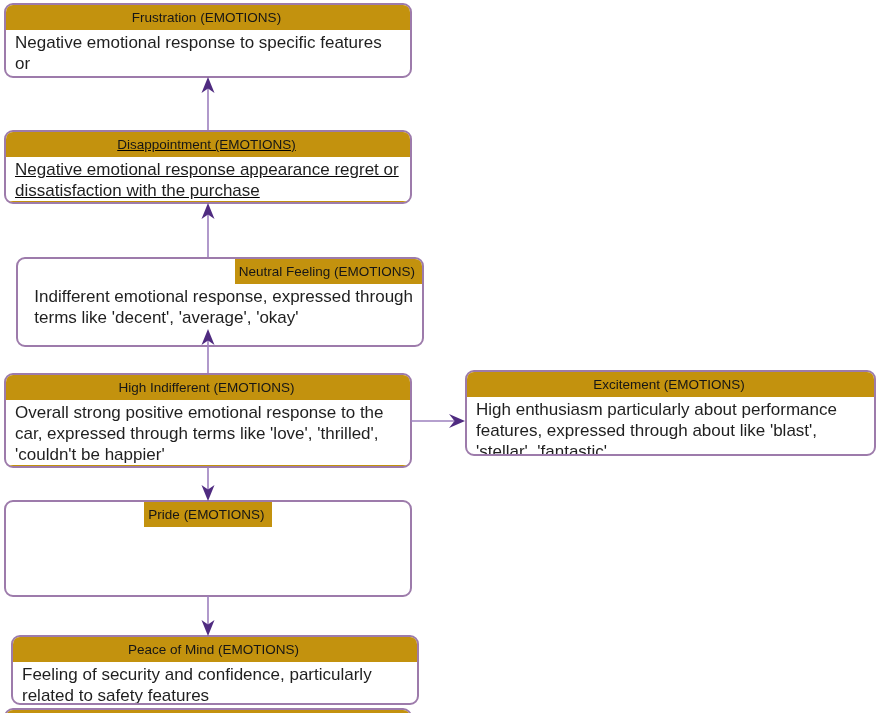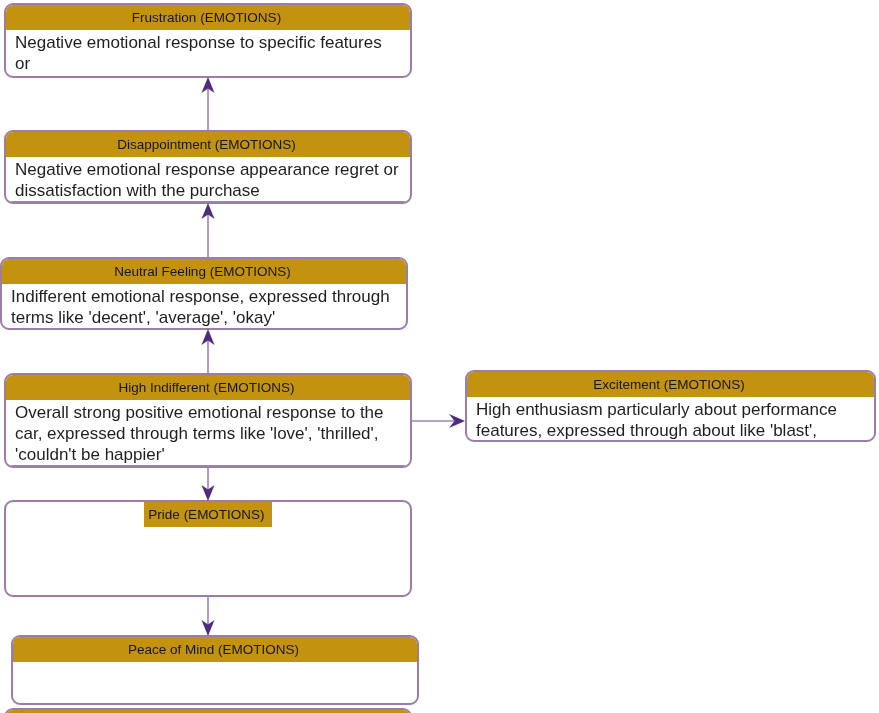--- a/index.html
+++ b/index.html
@@ -66,57 +66,59 @@
 
 <div id="canvas">
 
   <div class="node" style="left:4px; top:3px; width:408px; height:75px;">
     <div class="node-header">Frustration (EMOTIONS)</div>
     <div class="node-body">Negative emotional response to specific features or
 aspects not meeting expectations</div>
     <div class="node-footer"></div>
   </div>
 
-  <div class="node" style="left:4px; top:130px; width:408px; height:74px;">
+  <div class="node" style="left:4px; top:130px; width:408px; height:74px;text-decoration:underline;">
     <div class="node-header">Disappointment (EMOTIONS)</div>
     <div class="node-body">Negative emotional response appearance regret or
 dissatisfaction with the purchase</div>
     <div class="node-footer"></div>
   </div>
 
-  <div class="node" style="left:0; top:257px; width:408px; height:73px;">
+  <div class="node" style="left:16px; top:257px; width:408px; height:90px;align-items:flex-end;">
     <div class="node-header">Neutral Feeling (EMOTIONS)</div>
     <div class="node-body">Indifferent emotional response, expressed through
 terms like 'decent', 'average', 'okay'</div>
     <div class="node-footer"></div>
   </div>
 
   <div class="node" style="left:4px; top:373px; width:408px; height:95px;">
     <div class="node-header">High Indifferent (EMOTIONS)</div>
     <div class="node-body">Overall strong positive emotional response to the
 car, expressed through terms like 'love', 'thrilled',
 'couldn't be happier'</div>
     <div class="node-footer"></div>
   </div>
 
-  <div class="node" style="left:465px; top:370px; width:411px; height:72px;">
+  <div class="node" style="left:465px; top:370px; width:411px; height:86px;">
     <div class="node-header">Excitement (EMOTIONS)</div>
     <div class="node-body">High enthusiasm particularly about performance
 features, expressed through about like 'blast',
 'stellar', 'fantastic'</div>
     <div class="node-footer"></div>
   </div>
 
   <div class="node" style="left:4px; top:500px; width:408px; height:97px;align-items:center;">
     <div class="node-header">Pride (EMOTIONS)</div>
     <div class="node-footer"></div>
   </div>
 
   <div class="node" style="left:11px; top:635px; width:408px; height:70px;">
     <div class="node-header">Peace of Mind (EMOTIONS)</div>
+    <div class="node-body">Feeling of security and confidence, particularly
+related to safety features</div>
 
   </div>
 
   <div class="node" style="left:4px; top:708px; width:408px; height:40px;">
     <div class="node-header"></div>
   </div>
 
   <svg class="arrow" style="left:200px; top:77px;" width="16" height="54">
     <line x1="8" y1="53" x2="8" y2="9"></line>
     <polygon points="8,0 14.5,16 8,11.5 1.5,16"></polygon>

